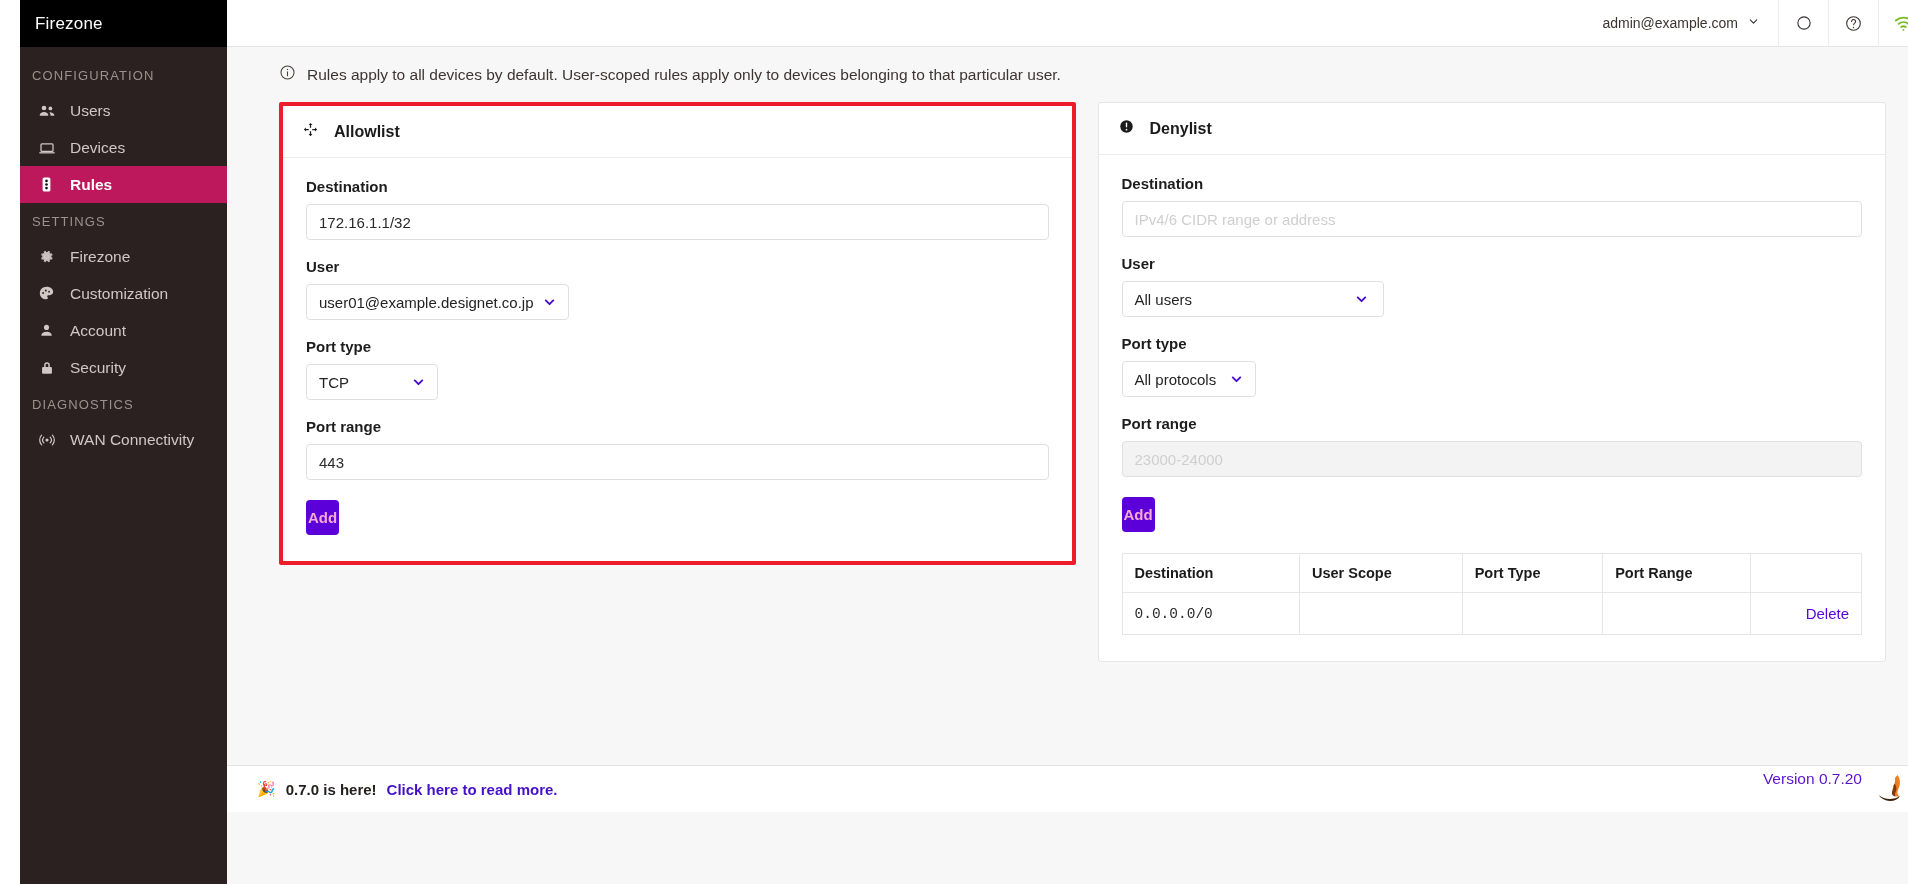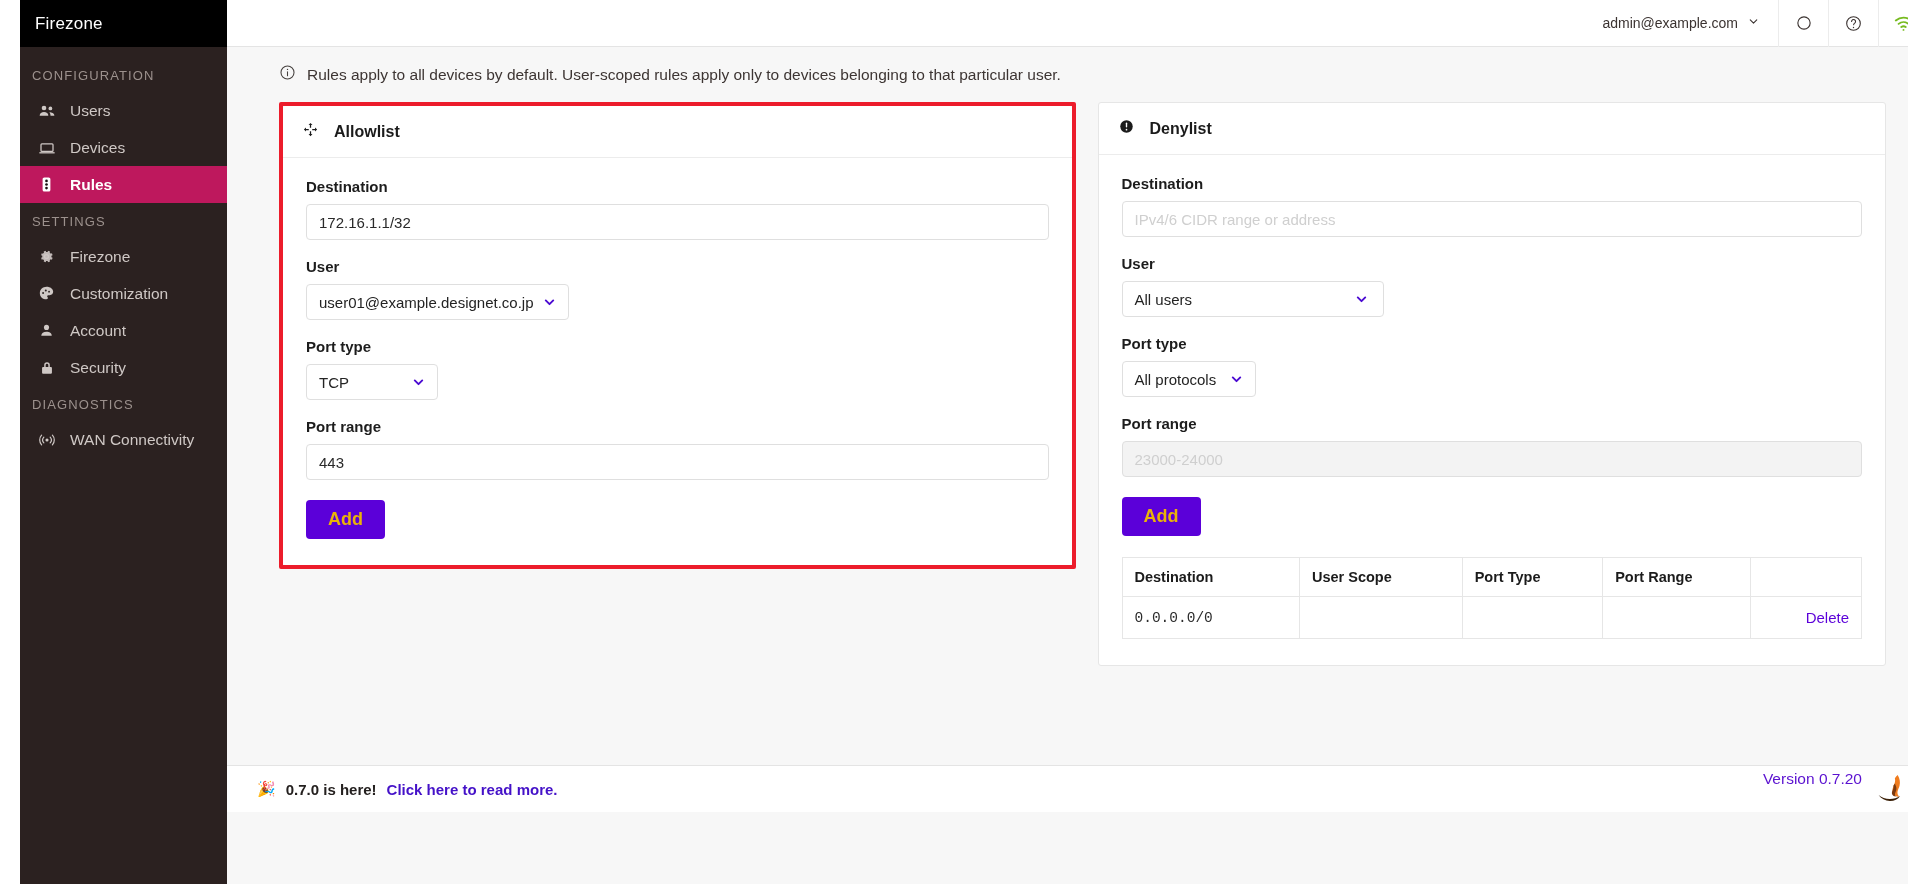--- a/index.html
+++ b/index.html
@@ -85,22 +85,22 @@
   .sel {
     position: relative; display: inline-flex; align-items: center;
     height: 36px; border: 1px solid #dfdfdf; border-radius: 4px; background: #fff;
     padding: 0 34px 0 12px; font-size: 15px; color: #232323; cursor: pointer;
   }
   .sel.wide { display: flex; width: 100%; justify-content: space-between; padding-right: 14px; }
   .sel .chev { position: absolute; right: 11px; top: 50%; transform: translateY(-50%); display: flex; }
   .sel.wide .chev { right: 14px; }
 
   .btn-add {
-    background: #5b00d9; color: #eab308; border: none; border-radius: 4px;
-    font-size: 18px; font-weight: 600; padding: 9px 22px; cursor: pointer;
+    background: #5b00d9; color: #f9a8d4; border: none; border-radius: 4px;
+    font-size: 15px; font-weight: 600; padding: 9px 2px; cursor: pointer;
     font-family: "Liberation Sans", sans-serif; margin-top: 2px;
   }
 
   table.rules { width: 100%; border-collapse: collapse; margin-top: 21px; font-size: 15px; }
   table.rules th {
     text-align: left; font-weight: 700; color: #1b1b1b; font-size: 14.5px;
     padding: 11px 12px; border: 1px solid #e6e6e6; background: #fff; white-space: nowrap;
   }
   table.rules td {
     padding: 12px 12px; border: 1px solid #e6e6e6; color: #2c2c2c; height: 42px;

